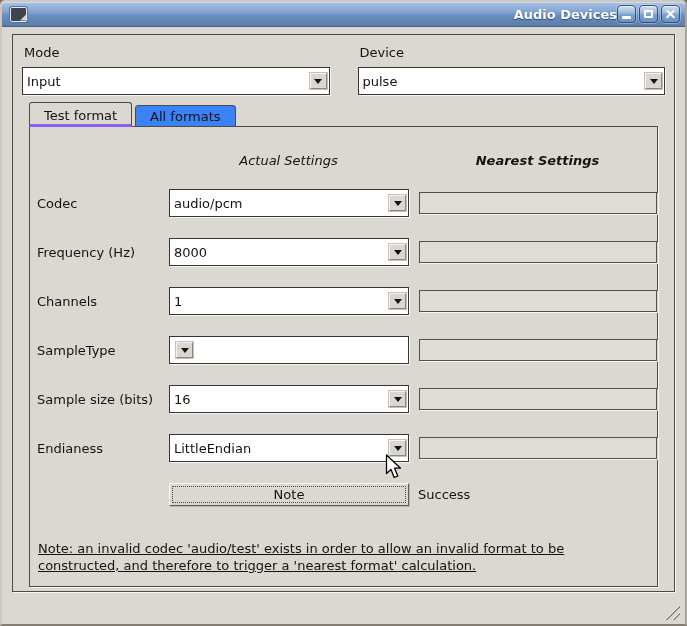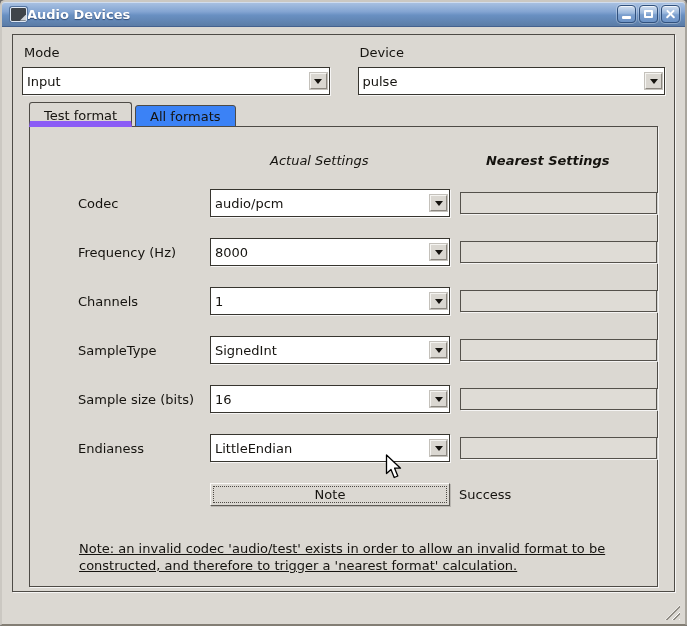--- a/index.html
+++ b/index.html
@@ -27,21 +27,21 @@
   .win-icon {
     width:15px; height:13px; margin-left:3px; position:relative;
     background:#3f444a; border:1px solid #dfe8f4; border-radius:2px;
     box-shadow:0 0 0 1px #54749f; flex:0 0 auto;
   }
   .win-icon::after {
     content:""; position:absolute; right:0; bottom:0; width:6px; height:6px;
     background:#cfd3d9; clip-path:polygon(100% 0, 100% 100%, 0 100%);
   }
   .title {
-    flex:1; text-align:left; color:#fff; font-weight:bold; font-size:13px;
+    flex:1; text-align:right; color:#fff; font-weight:bold; font-size:13px;
     text-shadow:0 1px 1px rgba(22,42,80,.65);
     white-space:nowrap; overflow:hidden;
   }
   .winbtns { display:flex; gap:3px; flex:0 0 auto; }
   .wbtn {
     width:19px; height:18px; box-sizing:border-box;
     border:1px solid #31517d; border-radius:4px;
     background:linear-gradient(#d3e0f1 0%, #9ab7dc 45%, #7b9fce 55%, #6d93c6 100%);
     box-shadow:inset 0 1px 0 rgba(255,255,255,.65), 0 0 0 1px rgba(255,255,255,.3);
     display:flex; align-items:center; justify-content:center; position:relative;
@@ -98,27 +98,27 @@
     margin:7px 0 -1px 7px; position:relative; z-index:2;
   }
   .tab {
     box-sizing:border-box; height:22px; padding:3px 14px 0 14px;
     background:#3b82f6;
     border:1px solid #4E4B46; border-radius:3px 3px 0 0;
     margin-right:3px; white-space:nowrap; cursor:default;
   }
   .tab.active {
     height:25px; padding-top:5px; background:#DBD8D2;
-    border-bottom:6px solid #8b5cf6;
+    border-bottom:3px solid #8b5cf6;
   }
   .tabpane {
     box-sizing:border-box; margin:0 7px; height:461px;
     border:1px solid #4E4B46;
     box-shadow:1px 1px 0 rgba(255,255,255,.75);
-    position:relative; z-index:1;padding-left:41px;
+    position:relative; z-index:1;
   }
 
   
   .hdrrow { display:flex; margin:26px 0 21px 0; }
   .hdr-actual {
     margin-left:139px; width:240px; text-align:center;
     font-style:italic; font-size:13px;
   }
   .hdr-nearest {
     margin-left:10px; width:240px; text-align:center;
@@ -253,21 +253,20 @@
             <span class="combo-btn">
                 <span class="arrow-down"></span>
               </span>
           </div>
           <div class="nfield"></div>
         </div>
 
         <div class="frow">
           <div class="rlabel">SampleType</div>
           <div class="combo">
-            <span class="combo-text">SignedInt</span>
             <span class="combo-btn">
                 <span class="arrow-down"></span>
               </span>
           </div>
           <div class="nfield"></div>
         </div>
 
         <div class="frow">
           <div class="rlabel">Sample size (bits)</div>
           <div class="combo">

